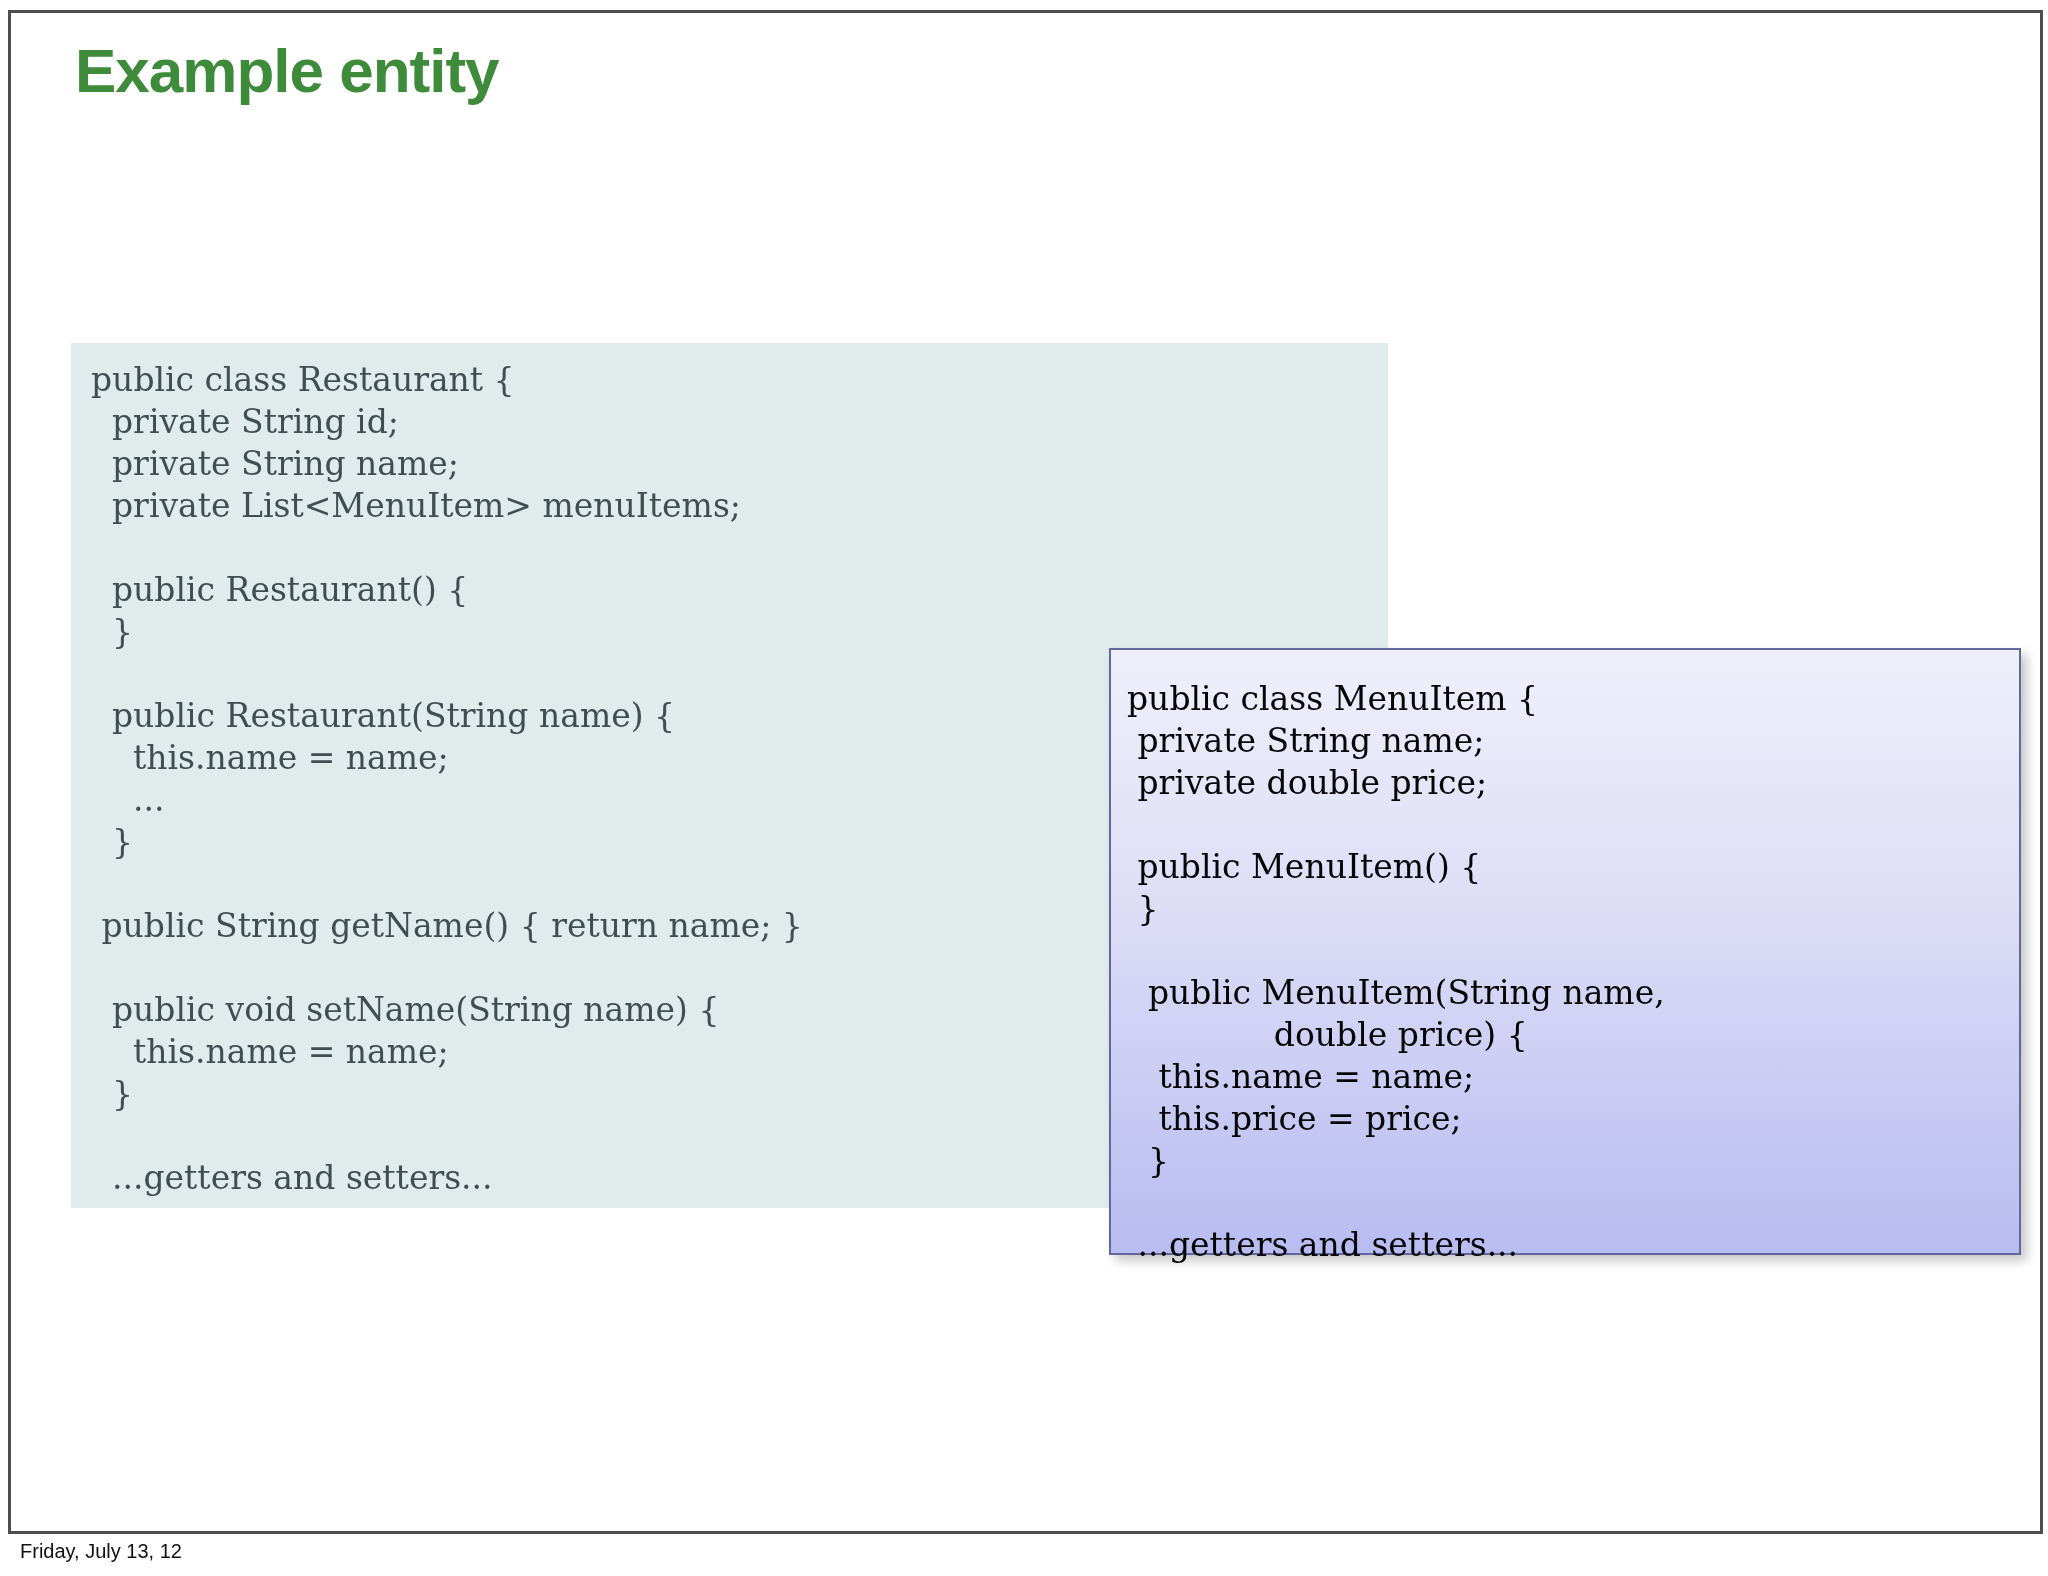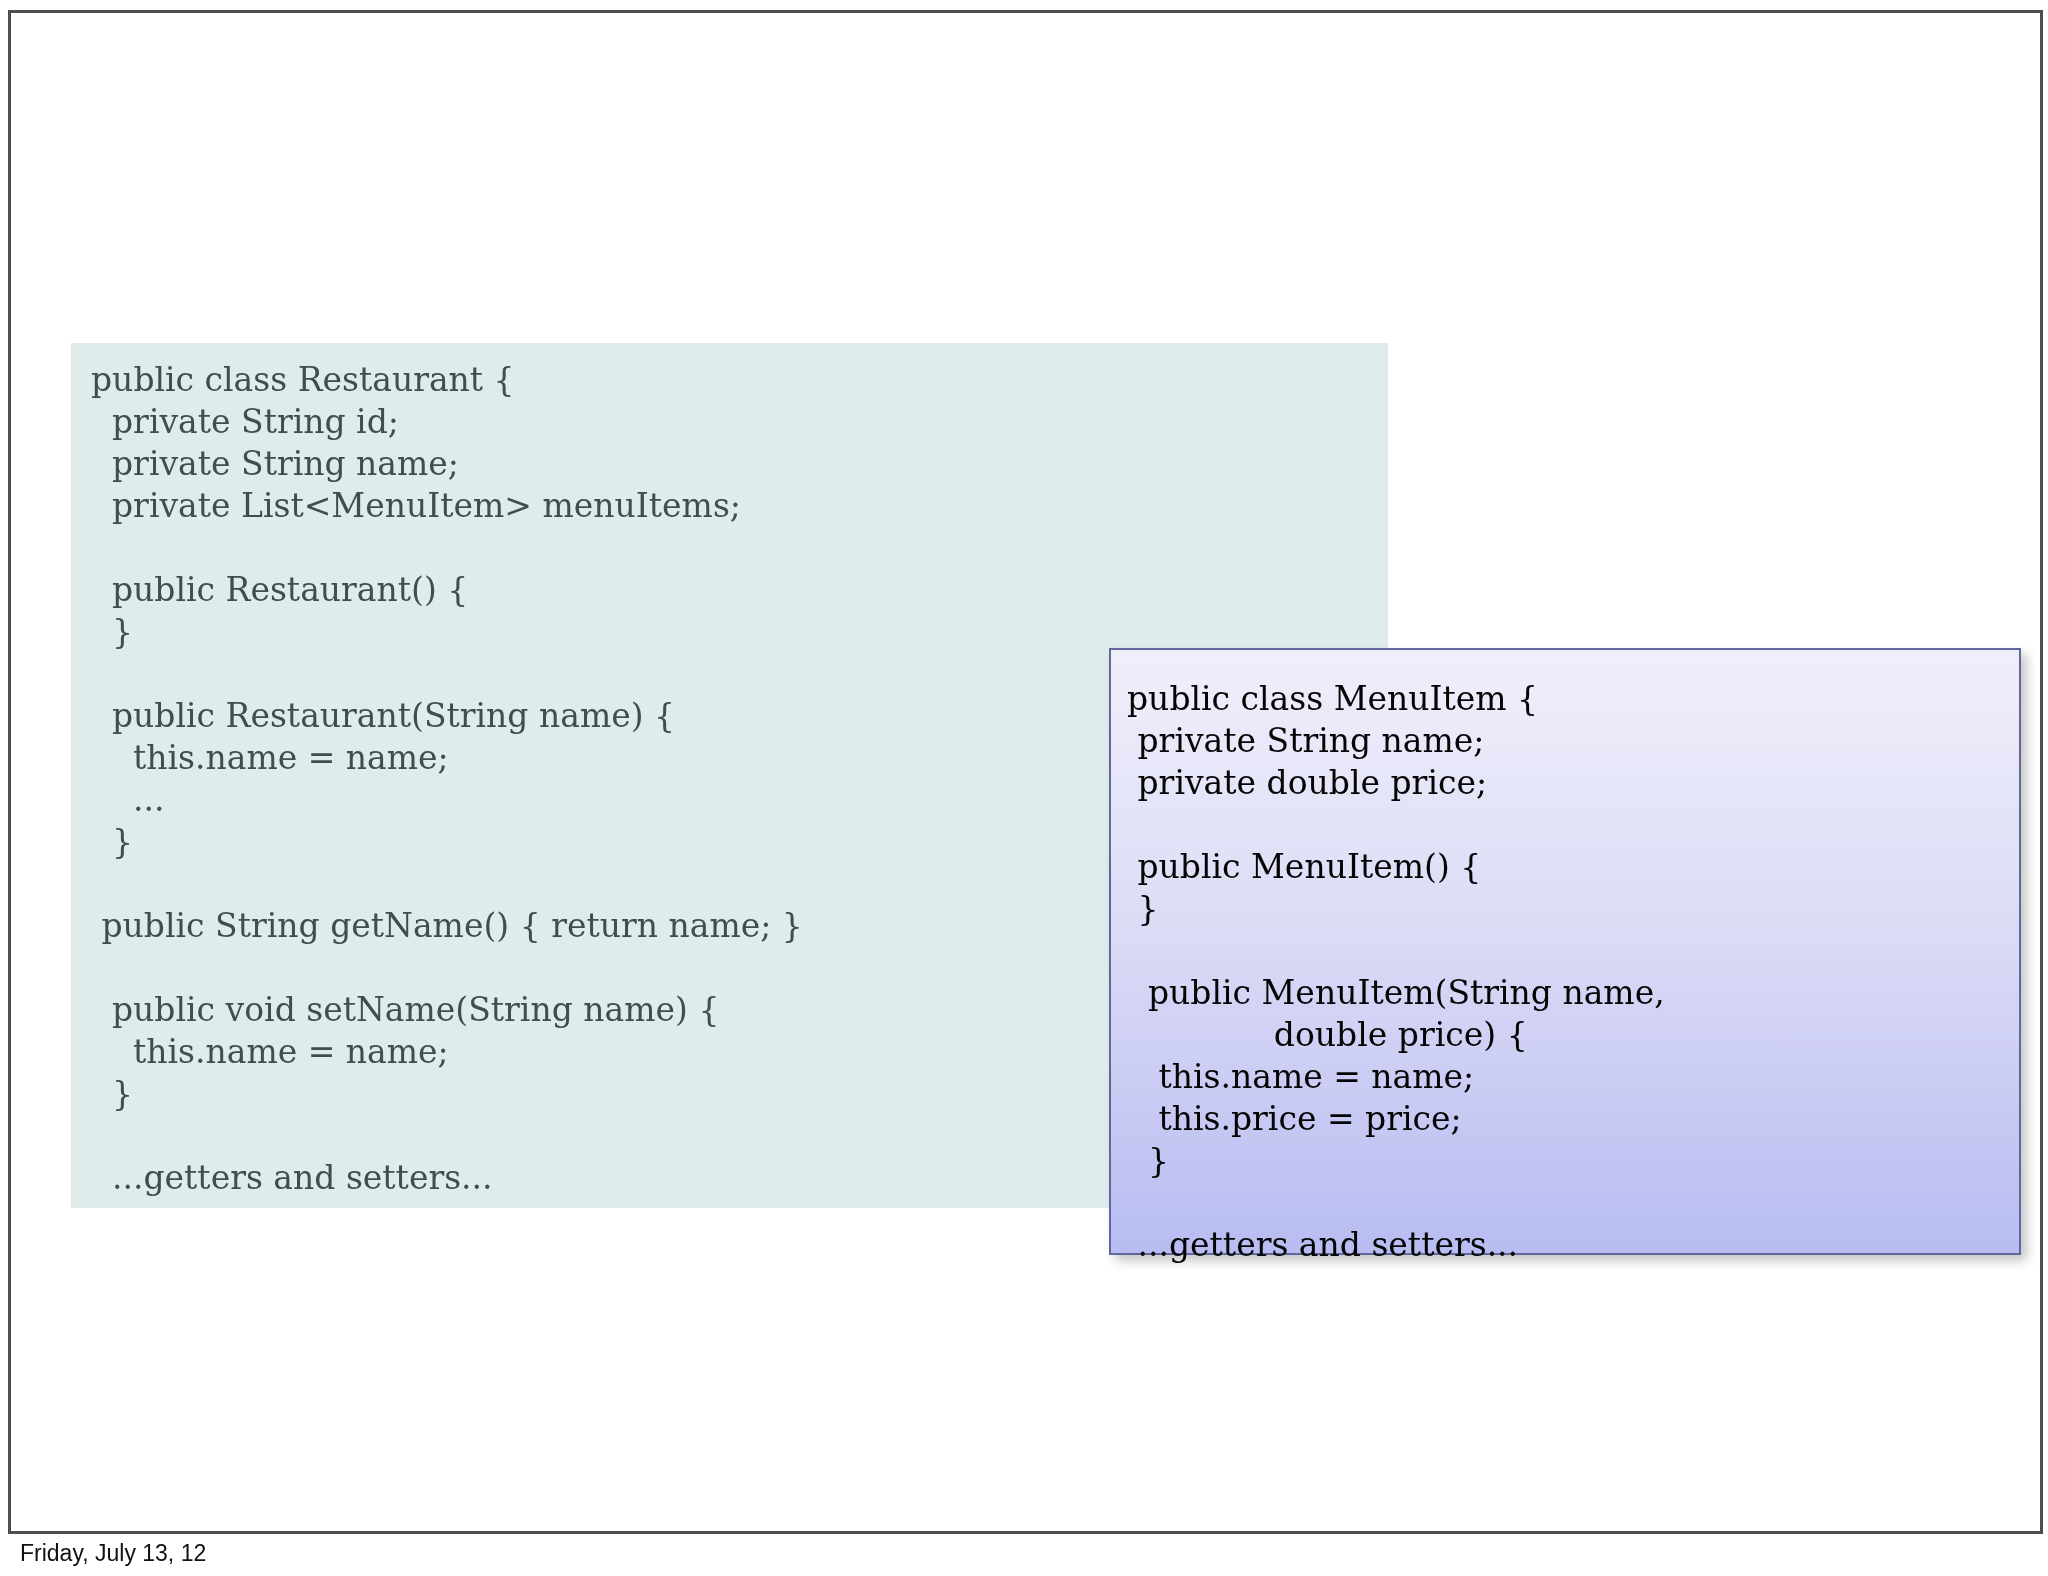--- a/index.html
+++ b/index.html
@@ -66,28 +66,29 @@
   }
   .box-menuitem pre {
     padding: 28px 0 0 16px;
     color: #050505;
   }
   .footer {
     position: absolute;
     left: 20px;
     top: 1540px;
     font-family: "Liberation Sans", sans-serif;
-    font-size: 23px;
+    font-size: 20px;
     color: #111111;
   }
 </style>
 </head>
 <body>
 
 <div class="slide">
+  <h1 class="title">Example entity</h1>
 
   <div class="codebox box-restaurant">
     <pre>public class Restaurant {
   private String id;
   private String name;
   private List&lt;MenuItem&gt; menuItems;
 
   public Restaurant() {
   }
 

